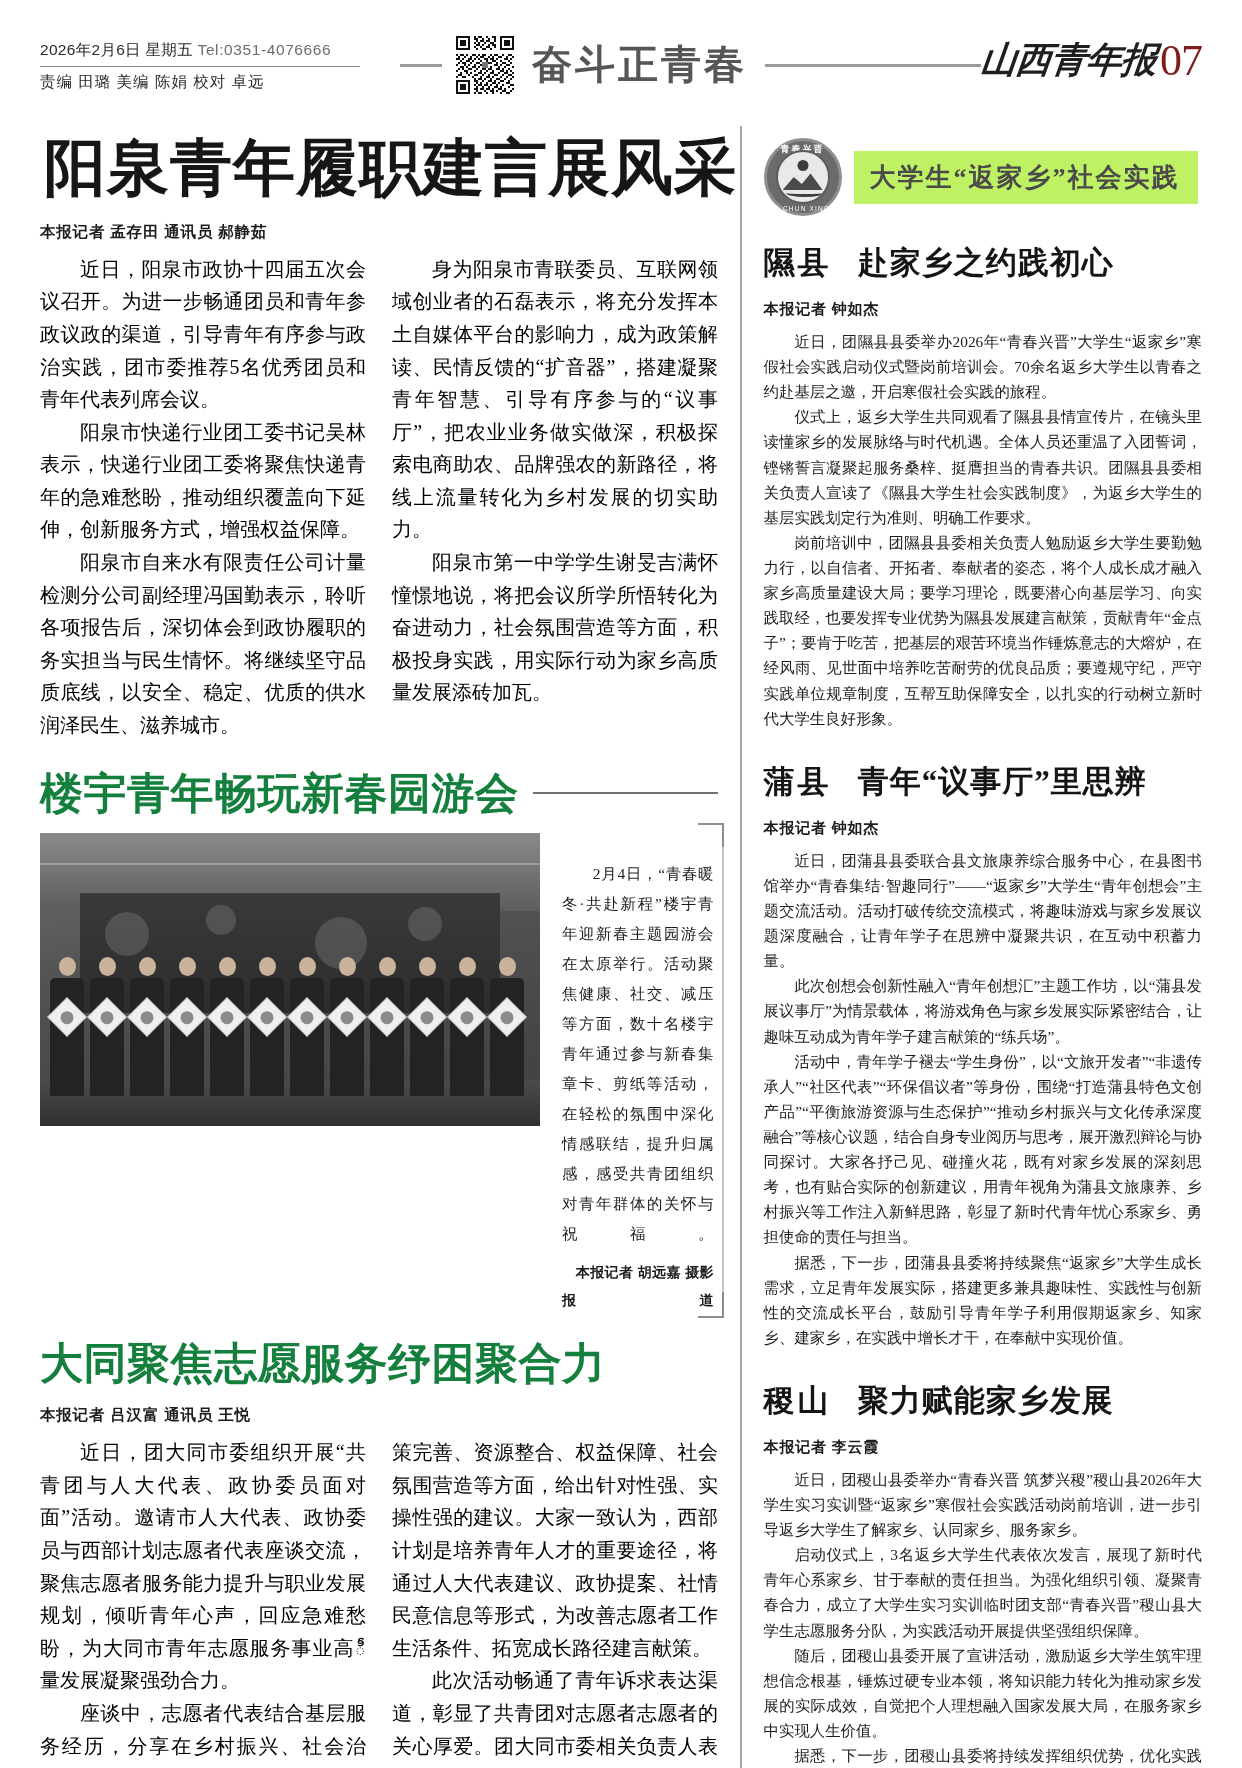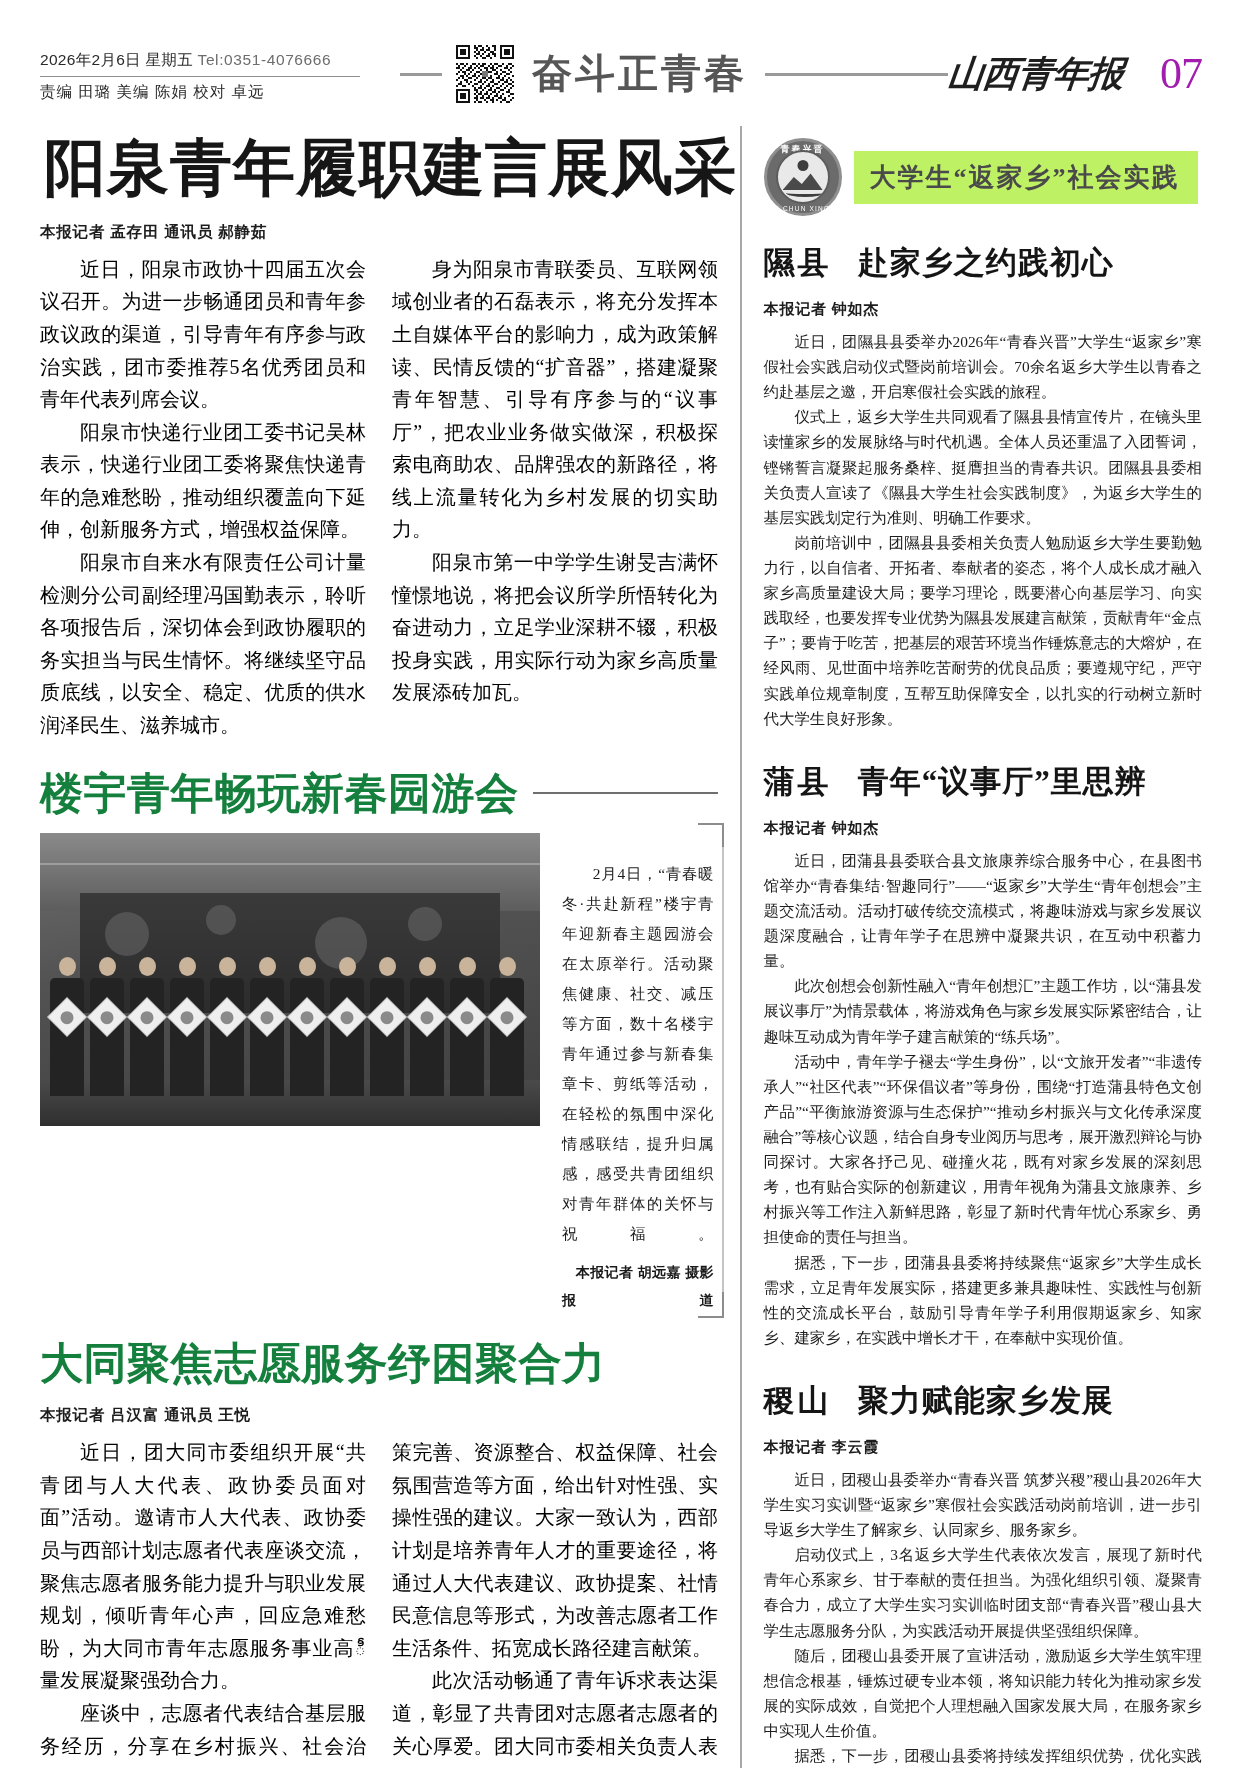--- a/index.html
+++ b/index.html
@@ -5,21 +5,21 @@
   * { box-sizing: border-box; margin: 0; padding: 0; }
   html, body {
     width: 1242px; height: 1768px;
     background: #ffffff;
     font-family: "Liberation Serif", "DejaVu Serif", serif;
     color: #1a1a1a;
   }
   .page { position: relative; width: 1242px; height: 1768px; padding: 0; overflow: hidden; }
 
   
-  .masthead { display: flex; align-items: center; padding: 34px 40px 0 40px; height: 112px; }
+  .masthead { display: flex; align-items: flex-start; padding: 34px 40px 0 40px; height: 112px; }
   .mh-left { width: 360px; flex: 0 0 360px; padding-top: 6px; }
   .mh-dateline {
     font-family: "Liberation Sans", sans-serif;
     font-size: 15.5px; color: #2a2a2a; letter-spacing: .3px;
     padding-bottom: 5px; white-space: nowrap;
   }
   .mh-dateline .tel { color: #6d6d6d; letter-spacing: .6px; }
   .mh-rule { border-top: 1.6px solid #8e8e8e; width: 320px; margin-bottom: 5px; }
   .mh-credits {
     font-family: "Liberation Sans", sans-serif;
@@ -38,22 +38,22 @@
   .mh-right { display: flex; align-items: center; gap: 4px; padding-top: 2px; }
   .mh-paper {
     font-family: "Liberation Serif", serif;
     font-size: 36px; font-weight: 700; color: #1f1f1f;
     letter-spacing: -1px; font-style: italic;
     transform: skewX(-6deg);
     white-space: nowrap;
   }
   .mh-pageno {
     font-family: "Liberation Serif", serif;
-    font-size: 44px; font-weight: 400; color: #a21caf;
-    letter-spacing: -1px; line-height: 1; margin-left: 33px;
+    font-size: 44px; font-weight: 400; color: #7f1d1d;
+    letter-spacing: -1px; line-height: 1;
   }
 
   
   .content { display: flex; padding: 8px 40px 0 40px; gap: 0; }
   .col-main { width: 700px; flex: 0 0 700px; padding-right: 22px; }
   .col-divider { width: 1.6px; background: #a8a8a8; margin: 6px 12px 0 0; align-self: stretch; }
   .col-side { flex: 1; padding-left: 10px; }
 
   
   h1.headline-xl {
@@ -415,21 +415,21 @@
     <div class="col-main">
 
       <div>
         <h1 class="headline-xl">阳泉青年履职建言展风采</h1>
         <div class="byline">本报记者 孟存田  通讯员 郝静茹</div>
         <div class="two-col">
           <p>近日，阳泉市政协十四届五次会议召开。为进一步畅通团员和青年参政议政的渠道，引导青年有序参与政治实践，团市委推荐5名优秀团员和青年代表列席会议。</p>
           <p>阳泉市快递行业团工委书记吴林表示，快递行业团工委将聚焦快递青年的急难愁盼，推动组织覆盖向下延伸，创新服务方式，增强权益保障。</p>
           <p>阳泉市自来水有限责任公司计量检测分公司副经理冯国勤表示，聆听各项报告后，深切体会到政协履职的务实担当与民生情怀。将继续坚守品质底线，以安全、稳定、优质的供水润泽民生、滋养城市。</p>
           <p>身为阳泉市青联委员、互联网领域创业者的石磊表示，将充分发挥本土自媒体平台的影响力，成为政策解读、民情反馈的“扩音器”，搭建凝聚青年智慧、引导有序参与的“议事厅”，把农业业务做实做深，积极探索电商助农、品牌强农的新路径，将线上流量转化为乡村发展的切实助力。</p>
-          <p>阳泉市第一中学学生谢旻吉满怀憧憬地说，将把会议所学所悟转化为奋进动力，立足学业深耕不辍，积极投身实践，用实际行动为家乡高质量发展添砖加瓦。</p>
+          <p>阳泉市第一中学学生谢旻吉满怀憧憬地说，将把会议所学所悟转化为奋进动力，社会氛围营造等方面，积极投身实践，用实际行动为家乡高质量发展添砖加瓦。</p>
         </div>
       </div>
 
       <div>
         <div class="headline-rule-wrap">
           <h2 class="headline-l">楼宇青年畅玩新春园游会</h2>
           <div class="headline-rule"></div>
         </div>
 
         <div class="photo-block">

